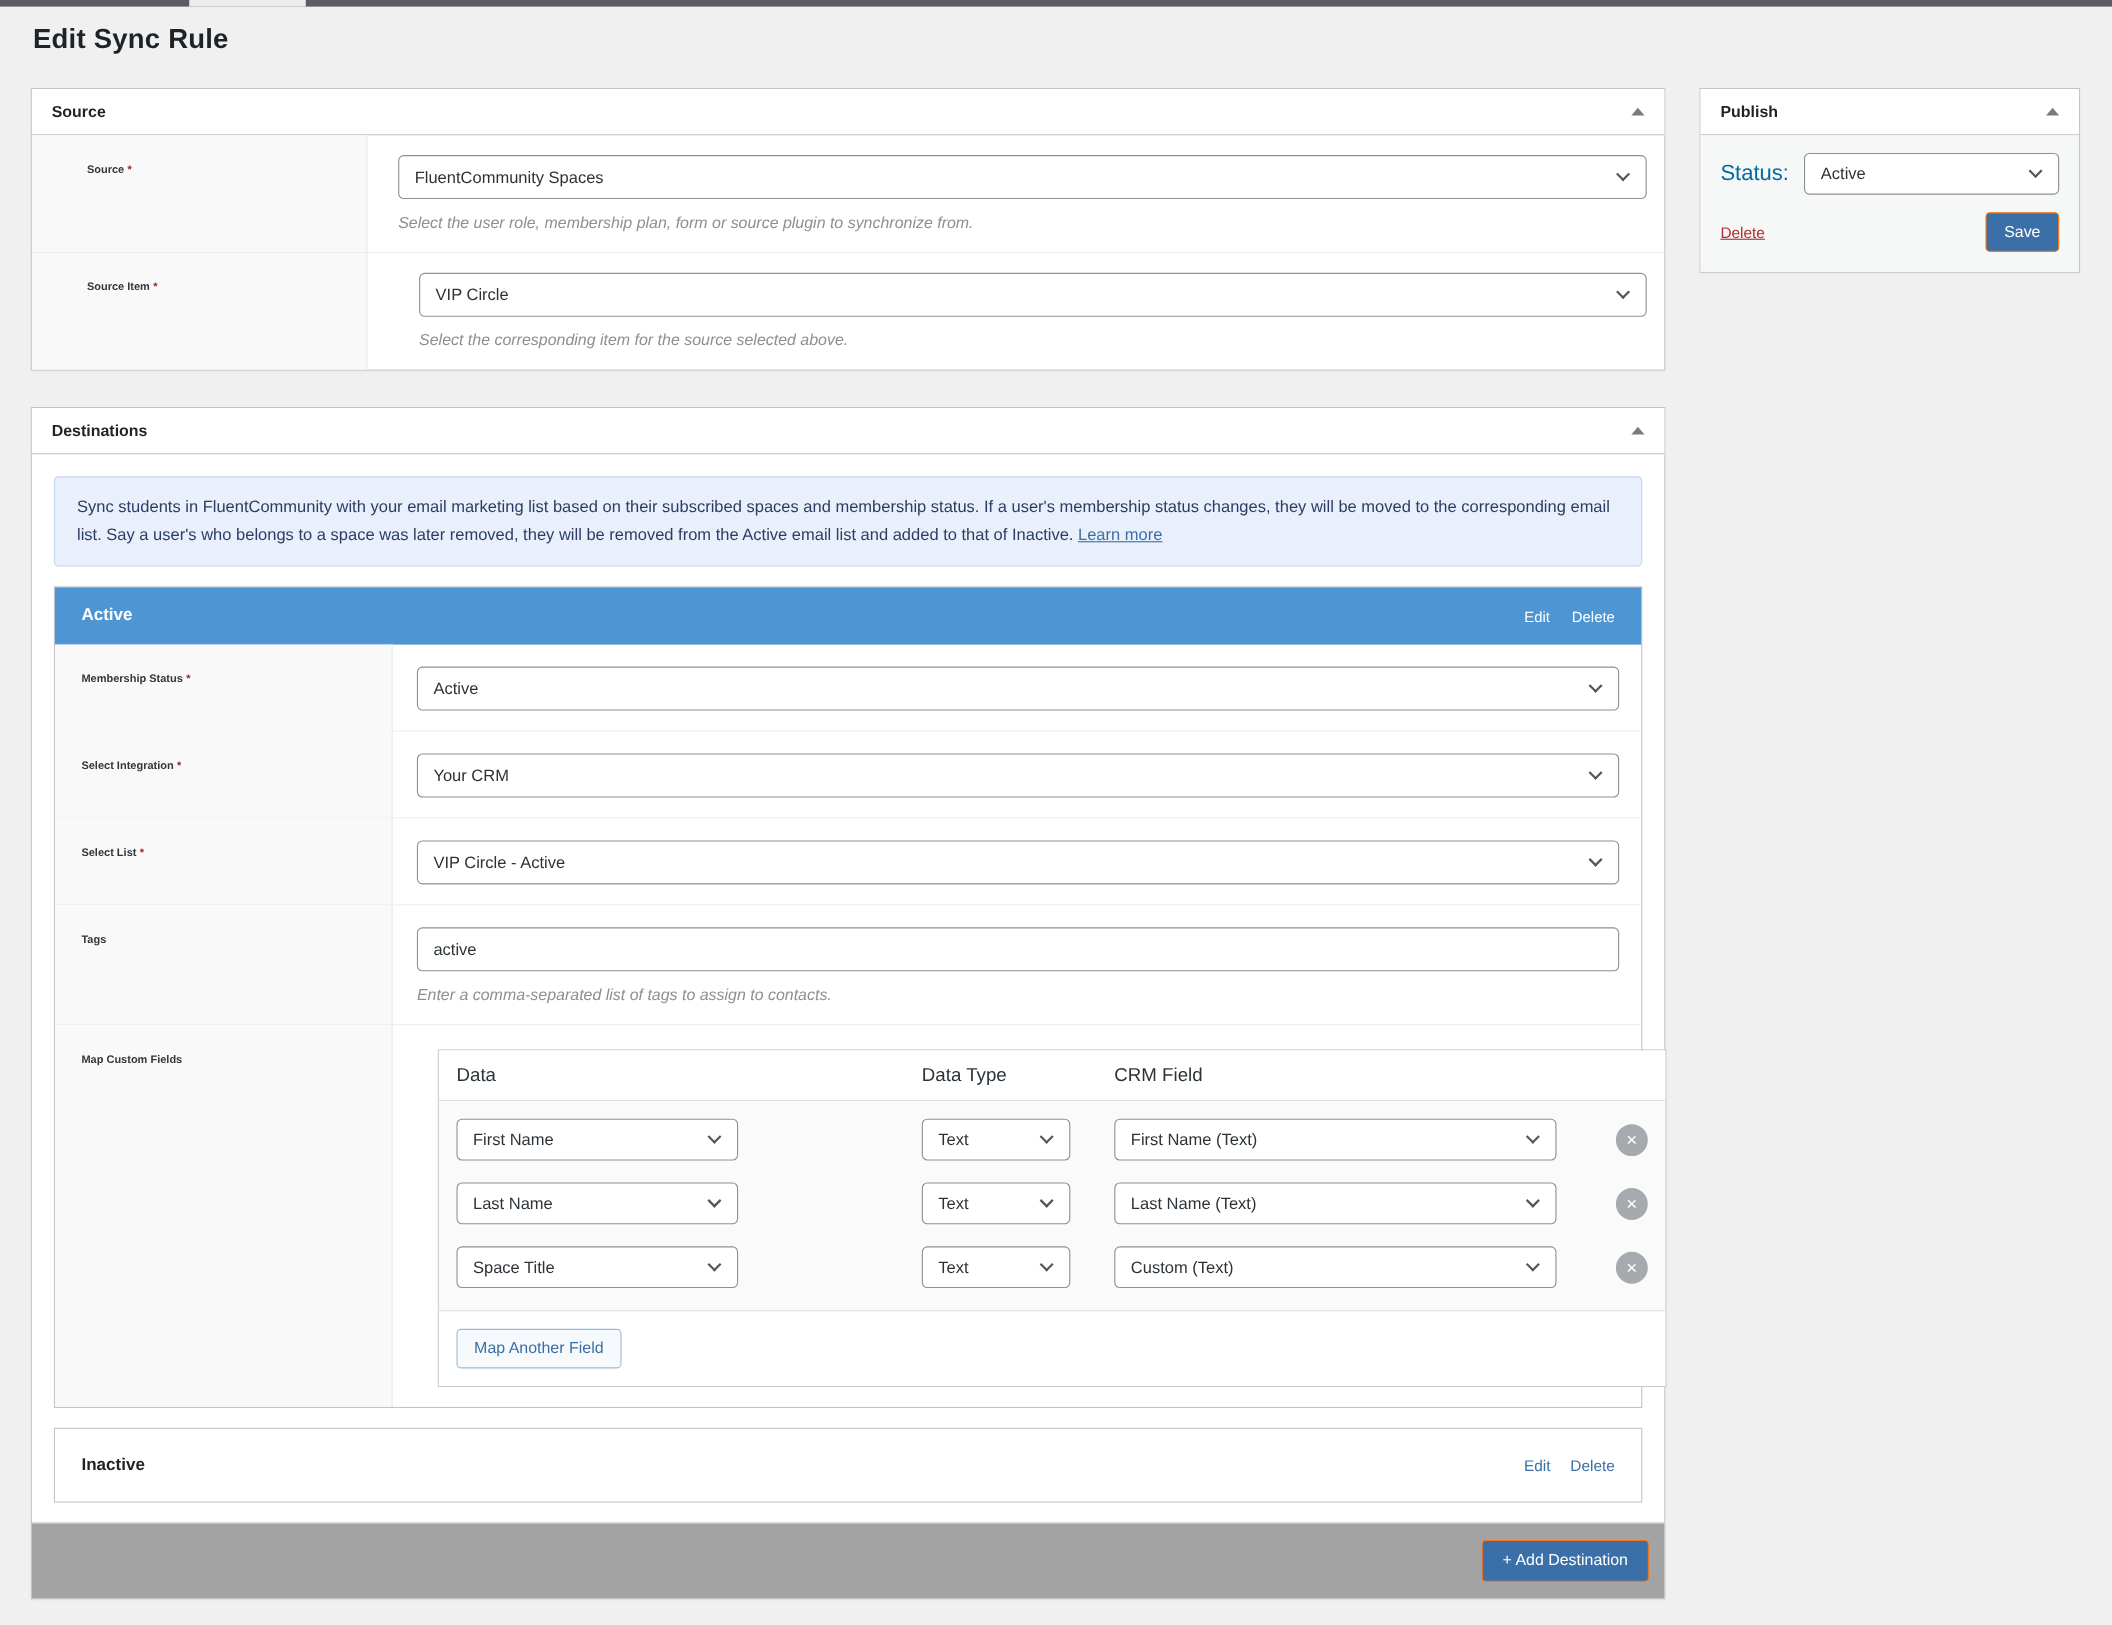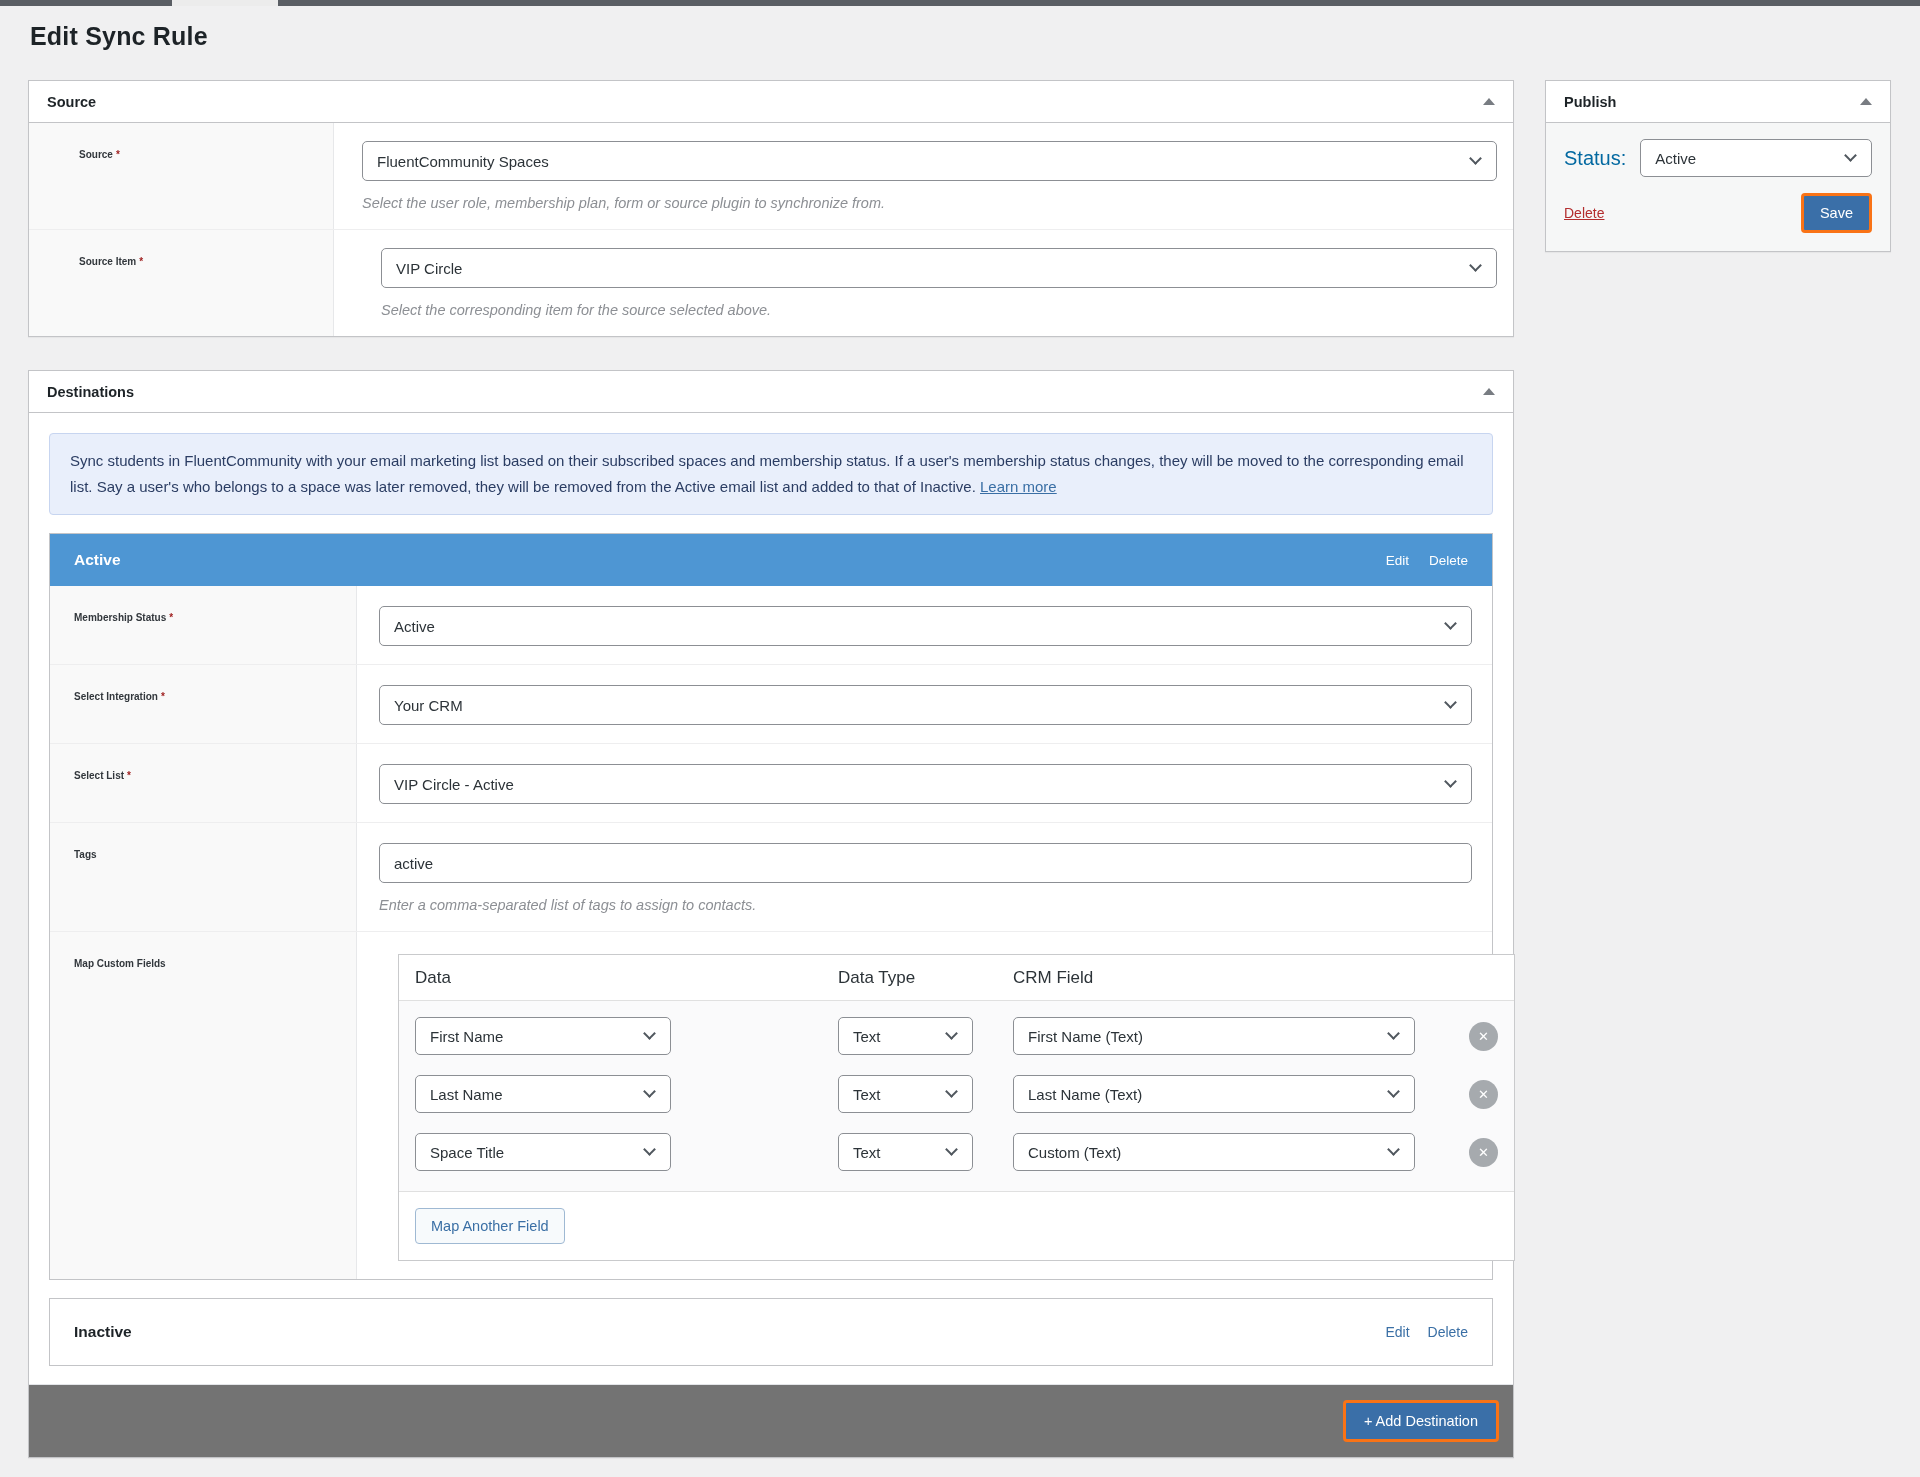--- a/index.html
+++ b/index.html
@@ -50,21 +50,21 @@
   .help { margin-top:14px; font-size:14.5px; font-style:italic; color:#8c8f94; }
 
   
   .publish-body { background:#f6f7f7; padding:16px 18px 18px; }
   .status-line { display:flex; align-items:center; }
   .status-label { font-size:20px; color:#0369a1; margin-right:14px; }
   .status-line .select { flex:1; height:38px; }
   .publish-actions { display:flex; align-items:center; justify-content:space-between; margin-top:16px; }
   .link-delete { color:#b32d2e; text-decoration:underline; font-size:14px; cursor:pointer; }
   .btn-primary {
-    background:#3a6fa8; color:#fff; border:3px solid #f97316; border-radius:4px;
+    background:#3a6fa8; color:#fff; border:1px solid #f97316; border-radius:4px;
     font-size:14.5px; padding:9px 16px; cursor:pointer; font-family:inherit;
   }
 
   
   .dest-box { margin-top:33px; }
   .dest-inside { padding:20px 20px 0 20px; }
   .info-box {
     background:#e9effb; border:1px solid #c7d5f0; border-radius:4px;
     padding:14px 20px; font-size:15px; line-height:26px; color:#2b3d63;
   }
@@ -96,21 +96,21 @@
     background:#f7fafc; color:#3a6fa5; border:1px solid #9fb9d3; border-radius:4px;
     font-size:14.5px; padding:9px 15px; cursor:pointer; font-family:inherit;
   }
 
   .inactive-card { display:flex; align-items:center; justify-content:space-between; padding:24px 24px; }
   .inactive-title { font-weight:700; font-size:15.5px; color:#1d2327; }
   .inactive-links { display:flex; gap:18px; font-size:14px; color:#3a6fa5; }
   .inactive-links span { cursor:pointer; }
 
   .dest-footer {
-    margin-top:18px; background:#737373; border-top:1px solid #e3e5e8;
+    margin-top:18px; background:#a3a3a3; border-top:1px solid #e3e5e8;
     padding:15px 14px; display:flex; justify-content:flex-end;
   }
   .dest-footer .btn-primary { padding:10px 18px; }
 </style>
 </head>
 <body>
 
 <div class="top-strip">
   <div class="notch"></div>
 </div>

